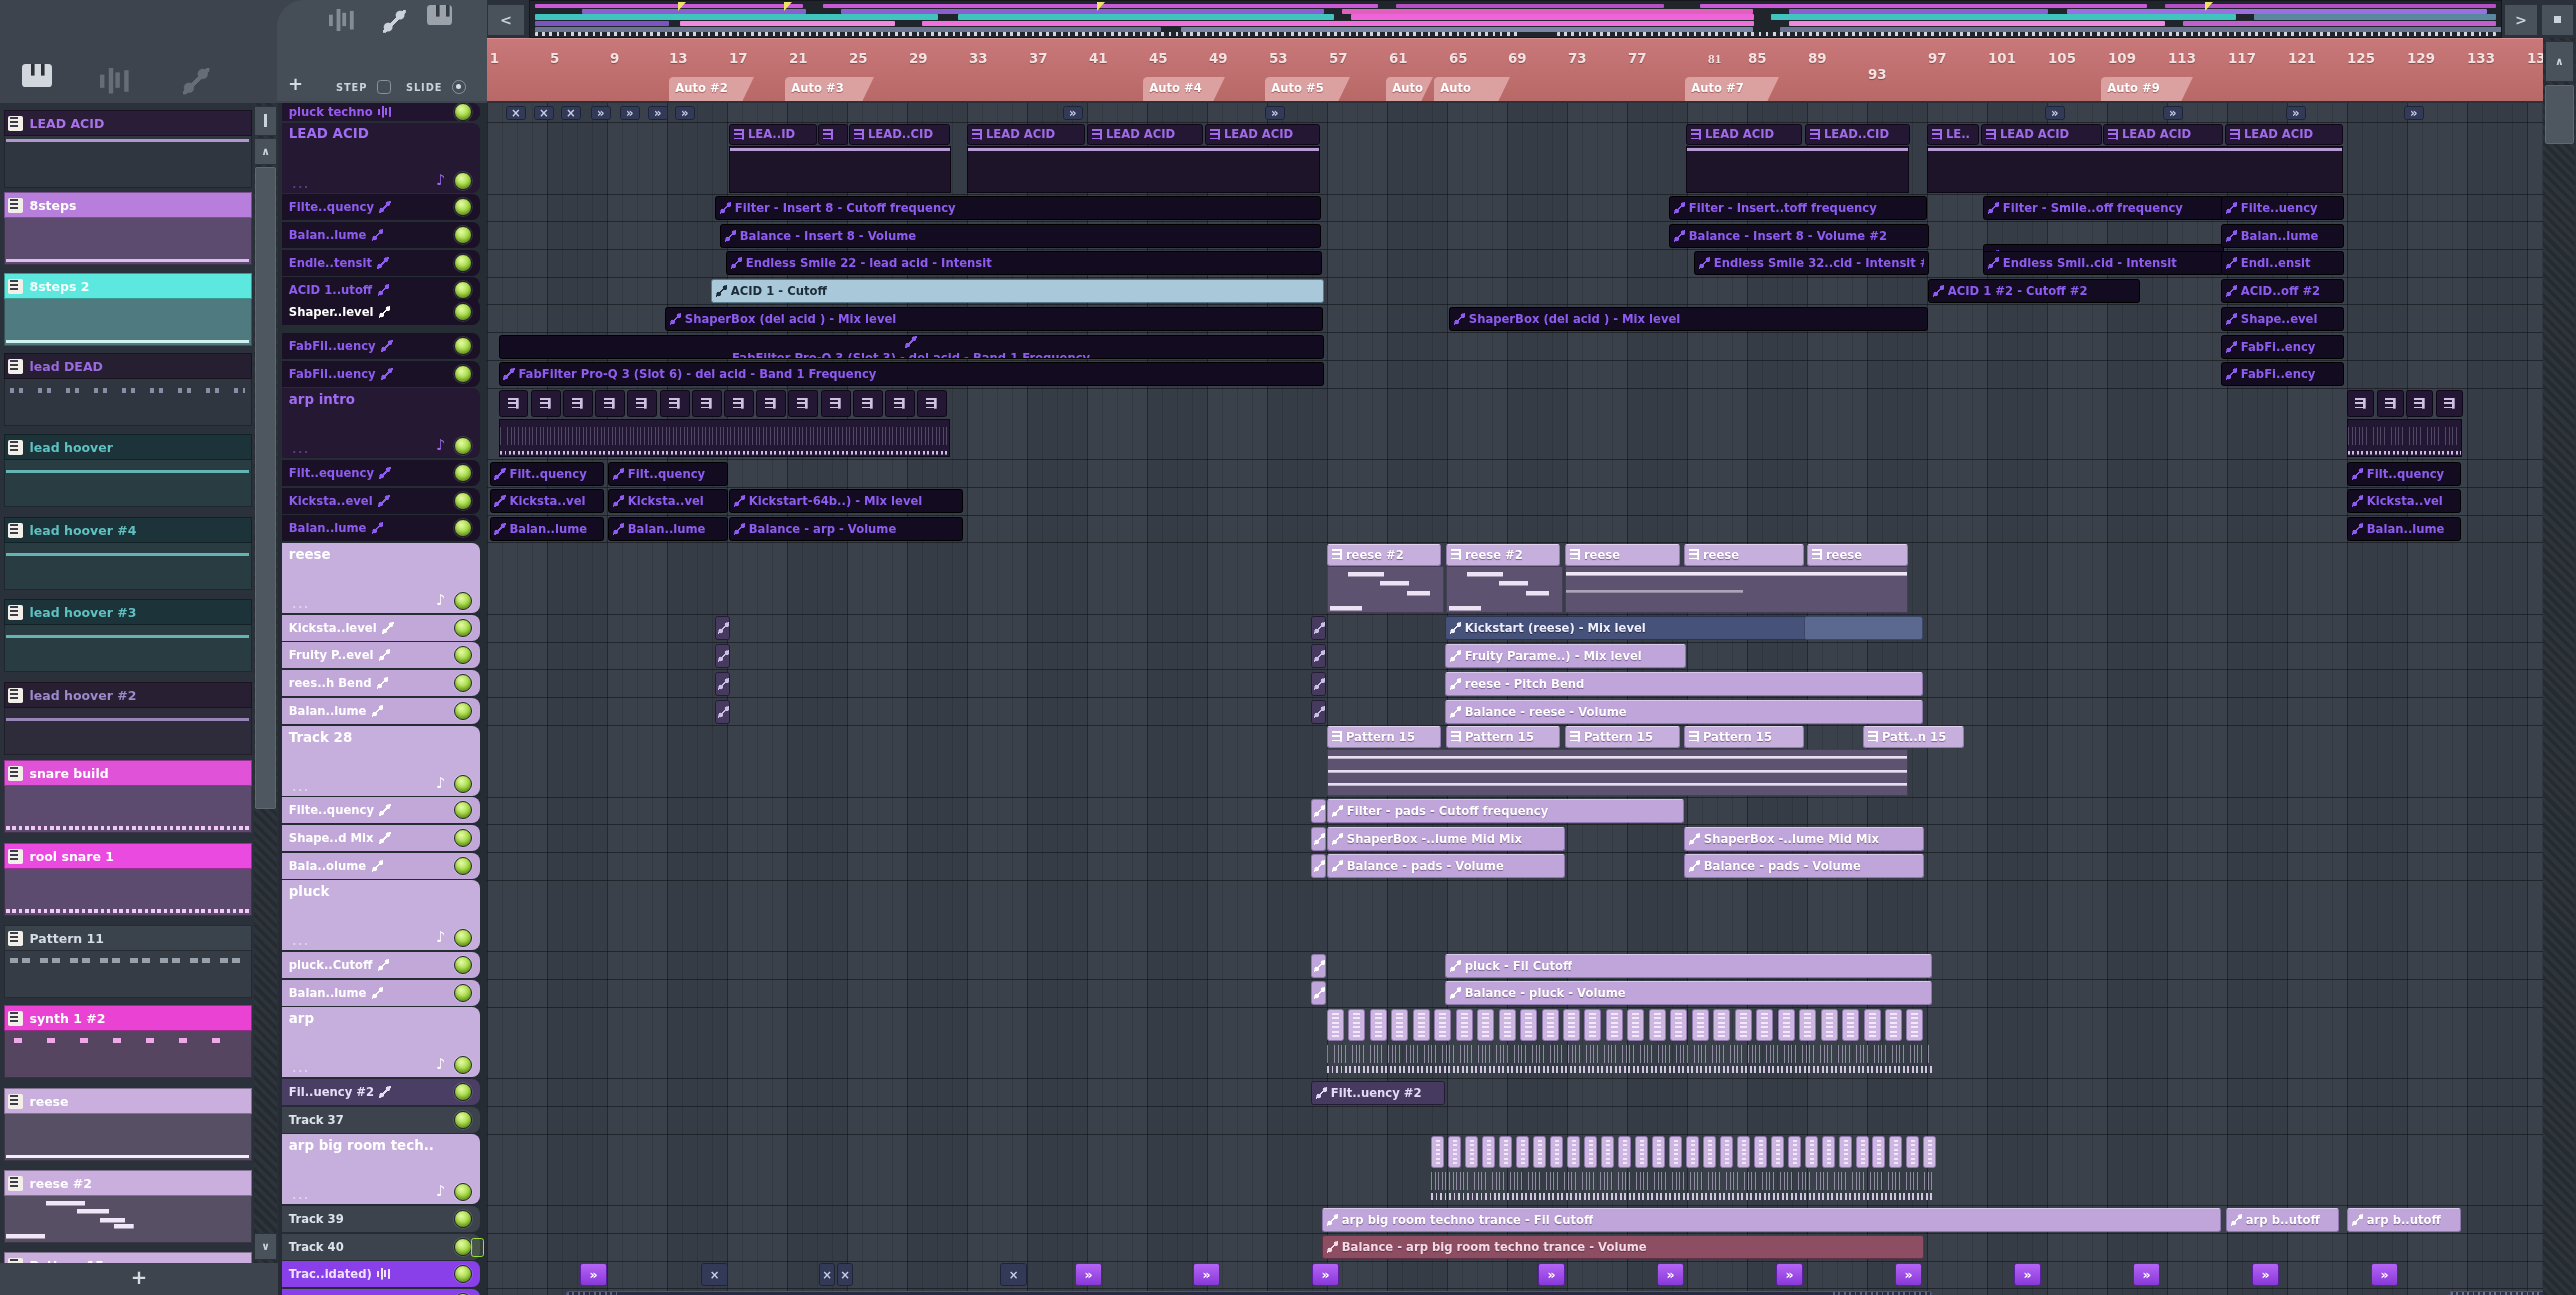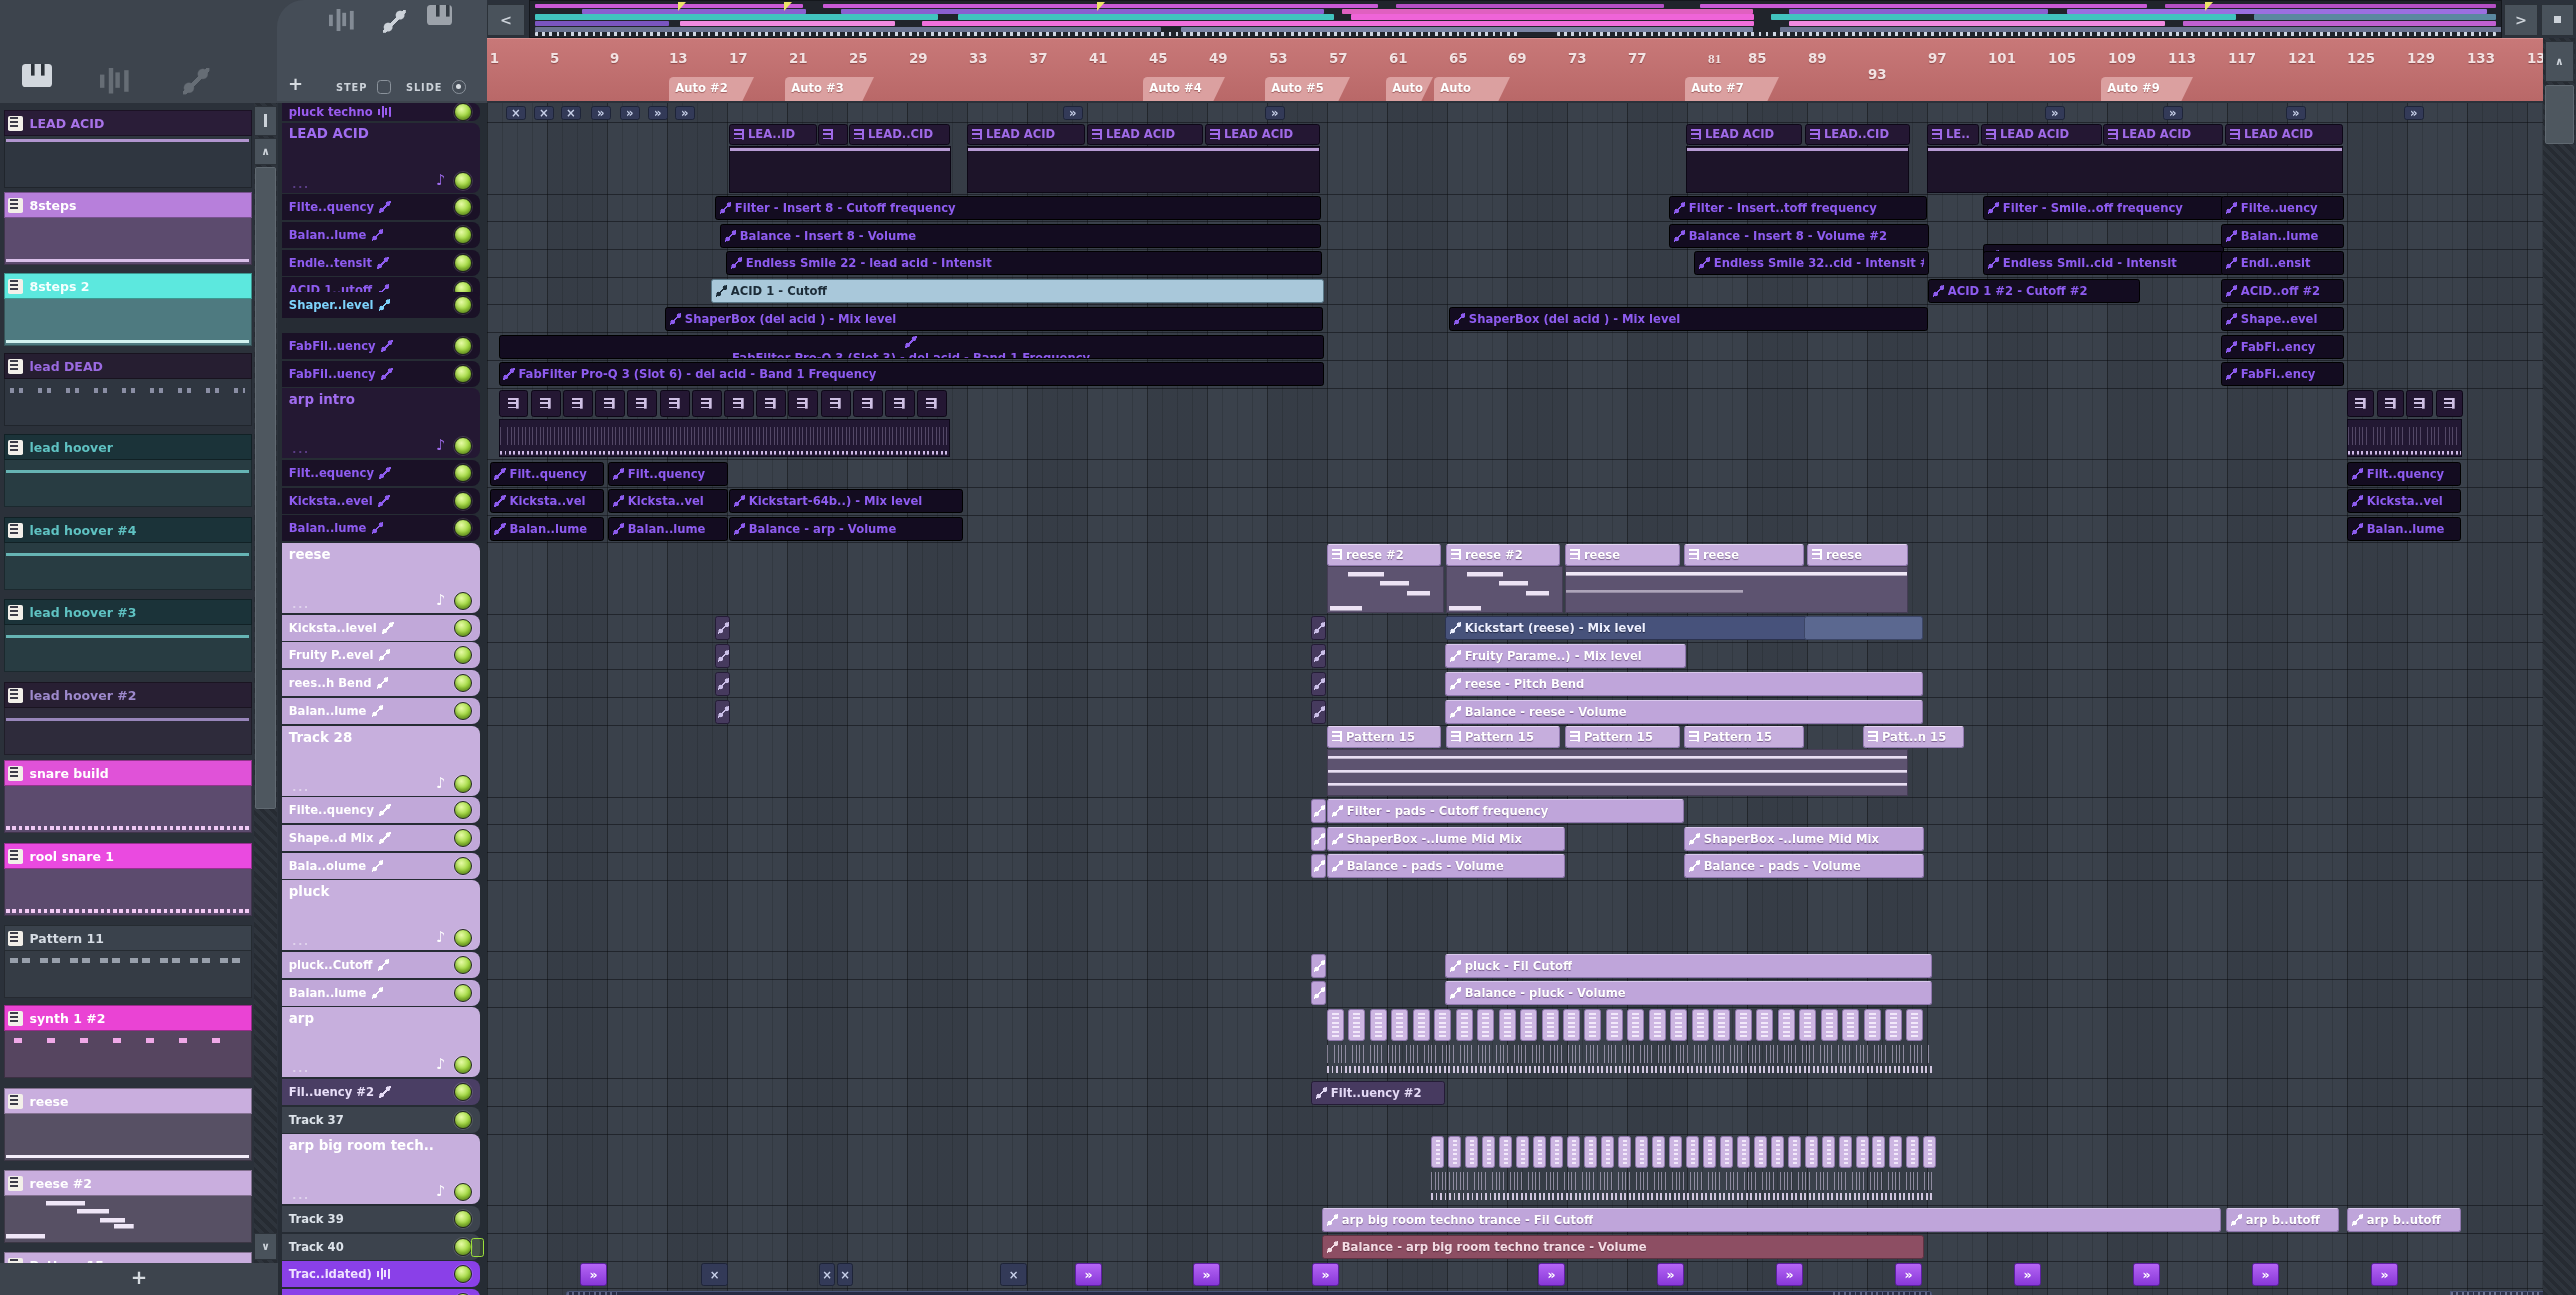--- a/index.html
+++ b/index.html
@@ -255,21 +255,21 @@
           <span class="led"></span>
         </div>
         <div class="th th-c" style="top: 147px; height: 26px; background: rgb(26, 17, 38); color: rgb(142, 92, 240);">
           <span class="tname">Endle..tensit<span class="ic-link"></span></span>
           <span class="led"></span>
         </div>
         <div class="th th-c" style="top: 174px; height: 26px; background: rgb(26, 17, 38); color: rgb(142, 92, 240);">
           <span class="tname">ACID 1..utoff<span class="ic-link"></span></span>
           <span class="led"></span>
         </div>
-        <div class="th th-c" style="top: 189px; height: 26px; background: rgb(26, 17, 38); color: #7dd3fc; text-decoration: underline;">
+        <div class="th th-c" style="top: 196px; height: 26px; background: rgb(26, 17, 38); color: #ffffff; text-decoration: underline;">
           <span class="tname">Shaper..level<span class="ic-link"></span></span>
           <span class="led"></span>
         </div>
         <div class="th th-c" style="top: 230px; height: 26px; background: rgb(26, 17, 38); color: rgb(142, 92, 240);">
           <span class="tname">FabFil..uency<span class="ic-link"></span></span>
           <span class="led"></span>
         </div>
         <div class="th th-c" style="top: 258px; height: 26px; background: rgb(26, 17, 38); color: rgb(142, 92, 240);">
           <span class="tname">FabFil..uency<span class="ic-link"></span></span>
           <span class="led"></span>

